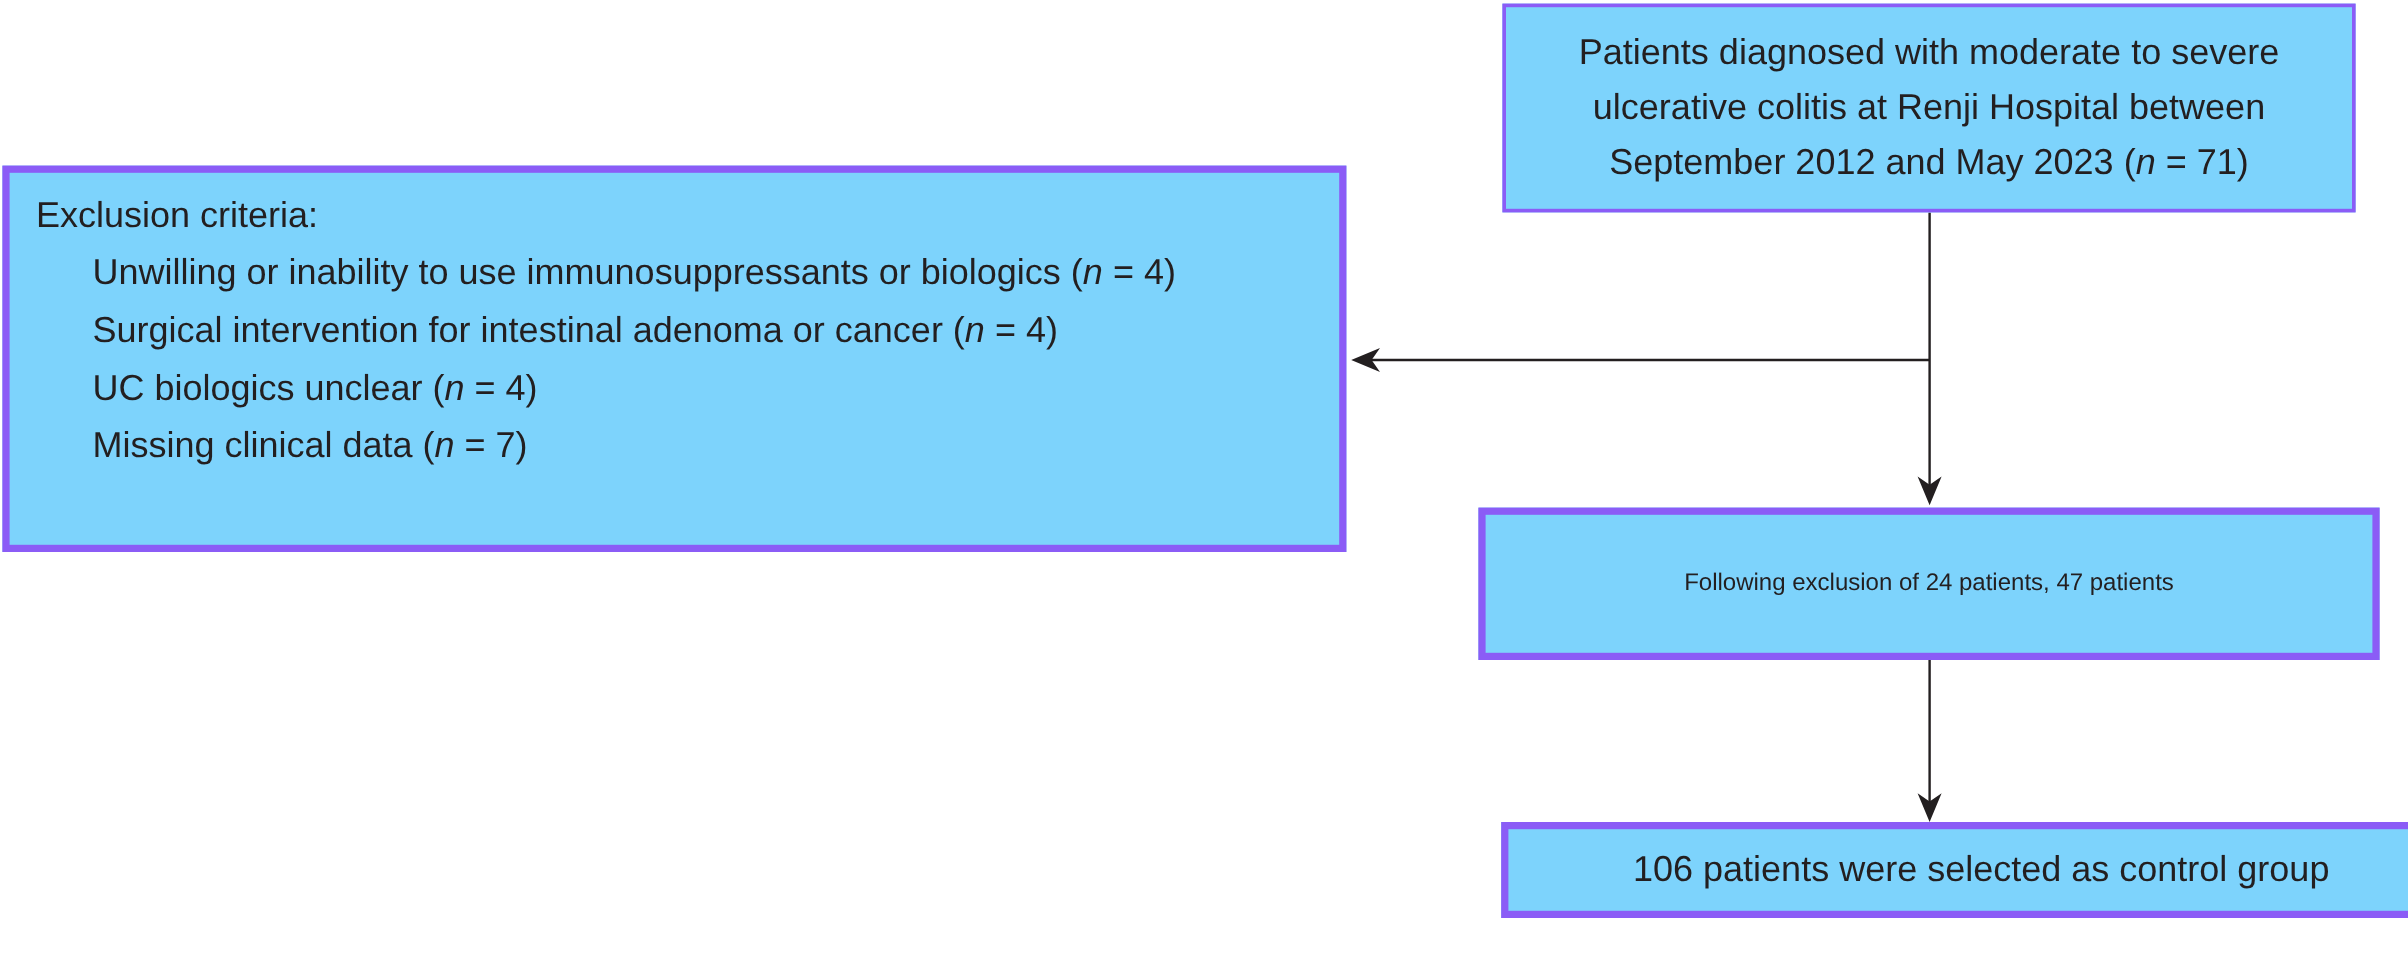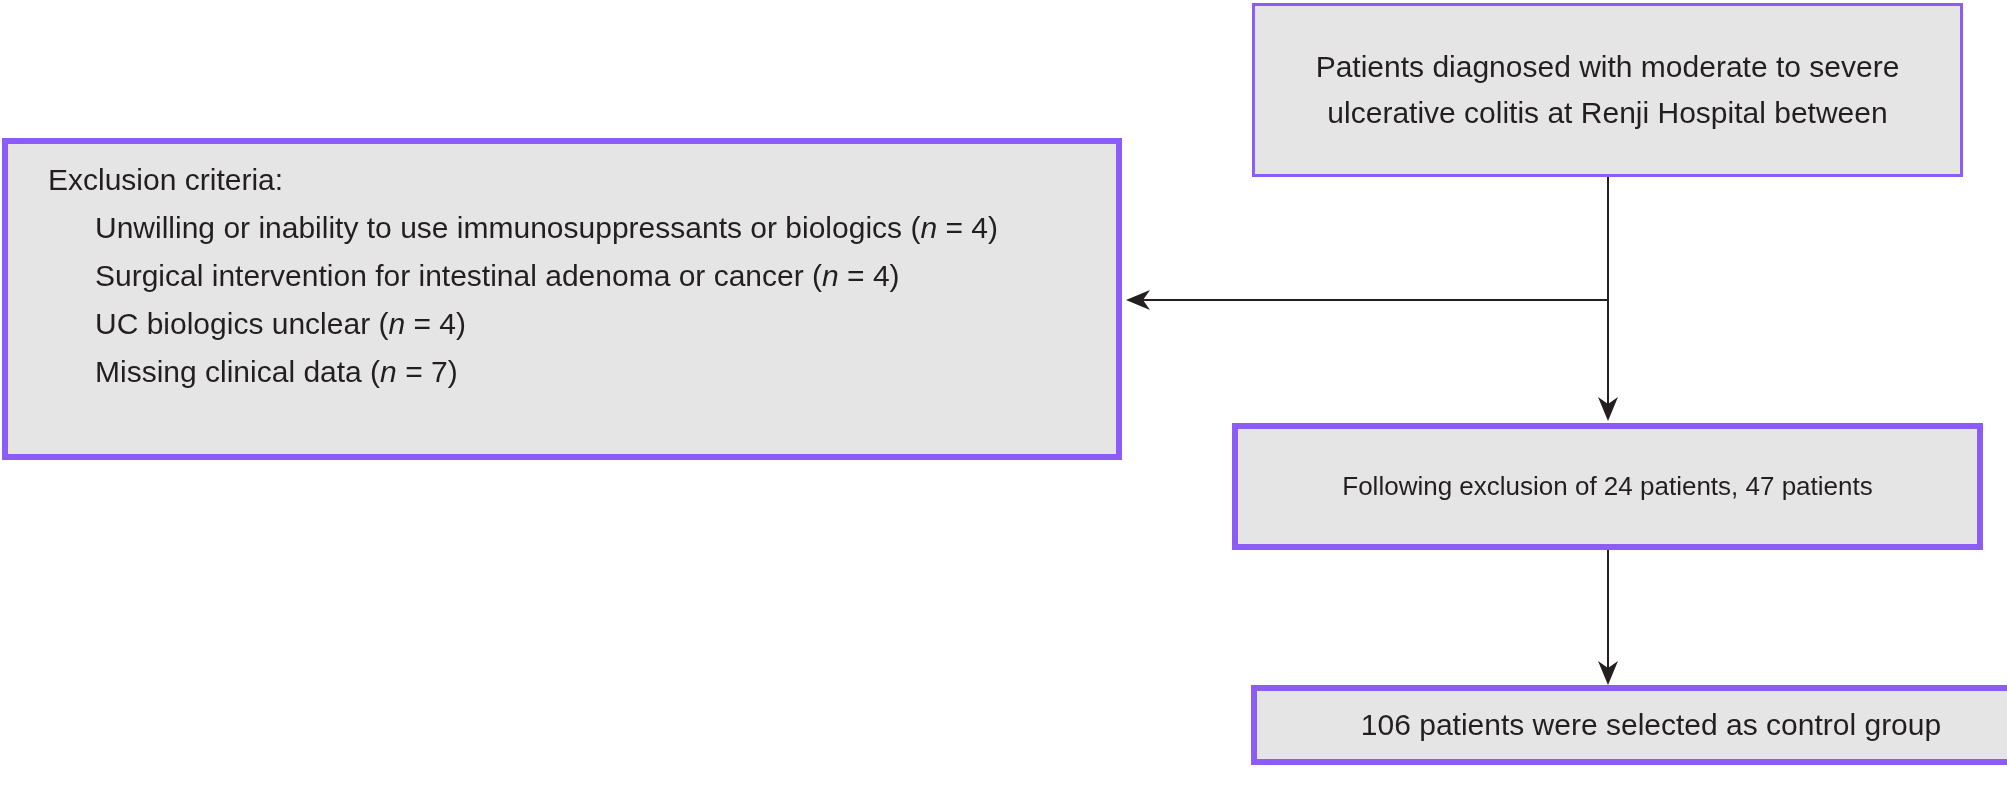--- a/index.html
+++ b/index.html
@@ -13,48 +13,48 @@
     height: 805px;
     background: #ffffff;
     font-family: "Liberation Sans", sans-serif;
     color: #231f20;
     overflow: hidden;
   }
   .box {
     position: absolute;
     box-sizing: border-box;
     border: 6px solid #8b5cf6;
-    background: #e5e5e5;
+    background: #7dd3fc;
   }
   .center-box {
     display: flex;
     flex-direction: column;
     justify-content: center;
     align-items: center;
     text-align: center;
   }
   #top-box {
     left: 1252px; top: 3px;
     width: 711px; height: 174px;
     border-width: 3px;
     font-size: 30px;
   }
   #top-box .line { line-height: 46px; }
   #exclusion-box {
     left: 2px; top: 138px;
     width: 1120px; height: 322px;
     font-size: 30px;
-    padding: 12px 18px 0 40px;
+    padding: 12px 18px 0 22px;
   }
   #exclusion-box .line { line-height: 48px; white-space: nowrap; }
   #exclusion-box .indent { margin-left: 47px; }
   #surgery-box {
     left: 1232px; top: 423px;
     width: 751px; height: 127px;
-    font-size: 26px;
+    font-size: 20px;
   }
   #surgery-box .line { line-height: 47px; }
   #control-box {
     left: 1251px; top: 685px;
     width: 800px; height: 80px;
     font-size: 30px;
   }
   #control-box .line { line-height: 44px; }
   .nvar { font-style: italic; }
   #arrow-layer {
@@ -84,20 +84,21 @@
 
     <g>
       <line x1="1608" y1="550" x2="1608" y2="681" stroke="#231f20" stroke-width="2"></line>
       <polygon points="1608,685 1598,661 1608,668 1618,661" fill="#231f20"></polygon>
     </g>
   </svg>
 
   <div class="box center-box" id="top-box">
     <div class="line"><span>Patients diagnosed with moderate to severe</span><span class="nvar"></span><span></span></div>
     <div class="line"><span>ulcerative colitis at Renji Hospital between</span><span class="nvar"></span><span></span></div>
+    <div class="line"><span>September 2012 and May 2023 (</span><span class="nvar">n</span><span> = 71)</span></div>
   </div>
 
   <div class="box" id="exclusion-box">
     <div class="line">Exclusion criteria:</div>
     <div class="line indent"><span>Unwilling or inability to use immunosuppressants or biologics (</span><span class="nvar">n</span><span> = 4)</span></div>
     <div class="line indent"><span>Surgical intervention for intestinal adenoma or cancer (</span><span class="nvar">n</span><span> = 4)</span></div>
     <div class="line indent"><span>UC biologics unclear (</span><span class="nvar">n</span><span> = 4)</span></div>
     <div class="line indent"><span>Missing clinical data (</span><span class="nvar">n</span><span> = 7)</span></div>
   </div>
 

